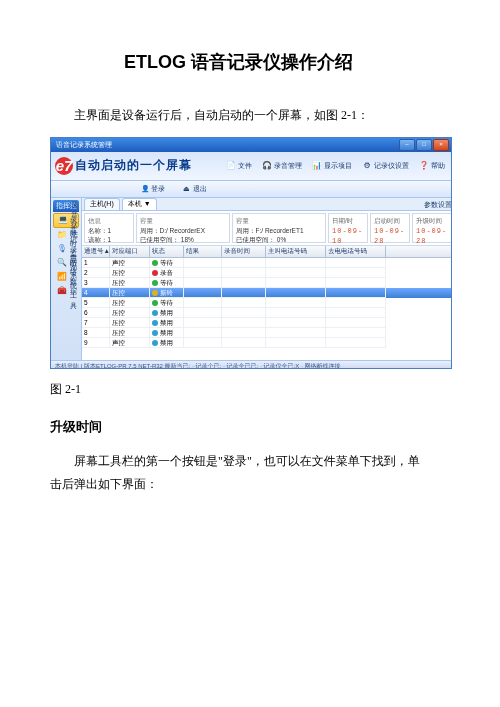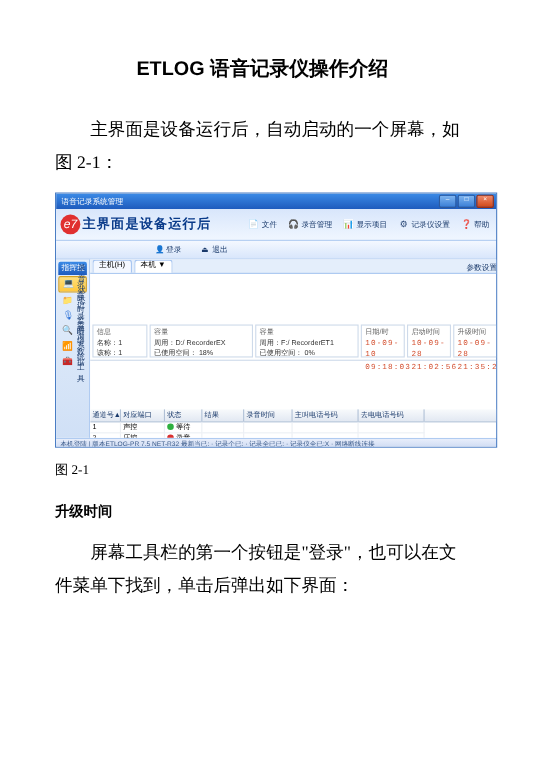--- a/index.html
+++ b/index.html
@@ -22,21 +22,21 @@
     text-align: center;
     margin-bottom: 30px;
   }
   .section-title {
     font-family: "SimHei", "黑体", sans-serif;
     font-size: 13px;
     font-weight: bold;
     margin: 10px 0 14px 0;
   }
   .body-text {
-    font-size: 16px;
+    font-size: 12px;
     line-height: 1.9;
     text-indent: 2em;
     margin-bottom: 10px;
   }
   .fig-caption {
     text-align: left;
     font-size: 12px;
     margin: 12px 0 20px 0;
   }
 
@@ -101,22 +101,22 @@
     display: inline-flex;
     align-items: center;
     gap: 2px;
   }
   .ss-logo-circle {
     width: 18px;
     height: 18px;
     background: #e03030;
     border-radius: 50%;
     color: #fff;
-    font-size: 11px;
-    font-weight: normal;
+    font-size: 15px;
+    font-weight: bold;
     font-style: italic;
     display: flex;
     align-items: center;
     justify-content: center;
   }
   .ss-logo-text {
     font-family: "KaiTi", "STKaiti", serif;
     font-size: 12px;
     font-weight: bold;
     color: #0a3b8a;
@@ -206,21 +206,20 @@
     height: 10px;
     font-size: 8px;
     color: #2a6fd6;
   }
 
   .ss-main {
     flex: 1;
     display: flex;
     flex-direction: column;
     background: #fff;
-    gap: 44px;
   }
   .ss-tabbar {
     height: 12px;
     background: #e4eefb;
     border-bottom: 1px solid #a8c6f0;
     display: flex;
     align-items: flex-end;
     padding-left: 2px;
     gap: 2px;
   }
@@ -342,21 +341,21 @@
         <div class="ss-win-btn">–</div>
         <div class="ss-win-btn">□</div>
         <div class="ss-win-btn ss-close-btn">×</div>
       </div>
     </div>
 
     <div class="ss-banner">
       <div class="ss-logo-area">
         <span class="ss-logo-badge">
           <span class="ss-logo-circle">e7</span>
-          <span class="ss-logo-text">主界面是设备运行后</span>
+          <span class="ss-logo-text">自动启动的一个屏幕</span>
         </span>
       </div>
       <div class="ss-main-menu">
         <div class="ss-menu-item">
             <span class="ss-menu-icon">📄</span>
             <span>文件</span>
           </div>
         <div class="ss-menu-item">
             <span class="ss-menu-icon">🎧</span>
             <span>录音管理</span>

